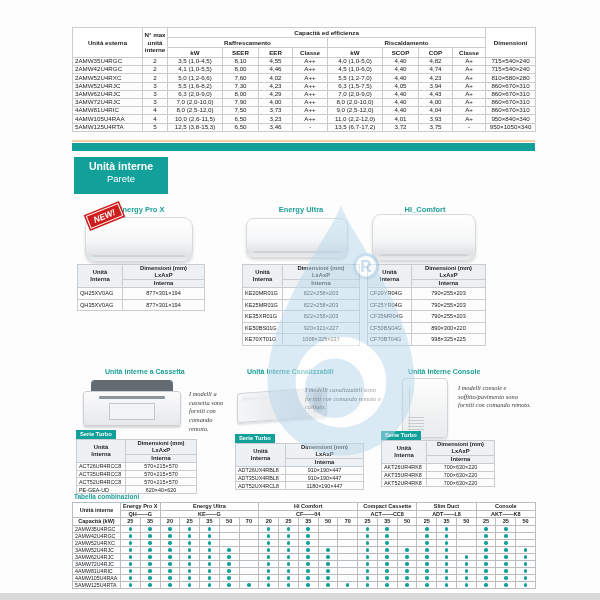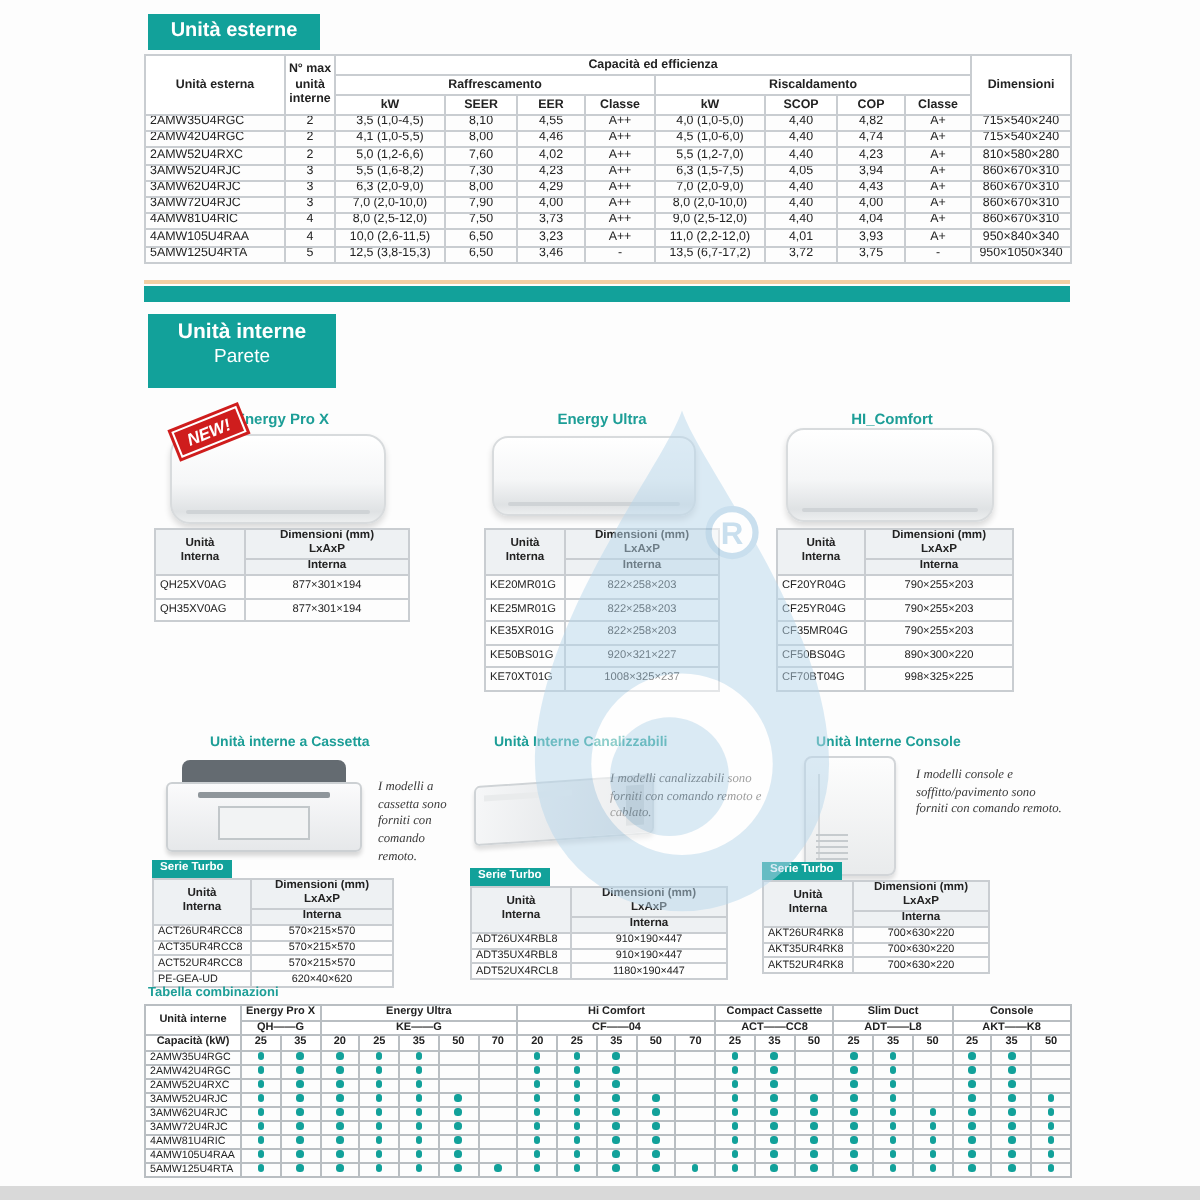--- a/index.html
+++ b/index.html
@@ -22,21 +22,21 @@
   .pre{white-space:pre-line;}
   .lft{text-align:left;padding-left:2px;}
 
   .orange-line{position:absolute;left:72px;top:140px;width:463px;height:2px;background:#f3cfa4;}
   .teal-bar{position:absolute;left:72px;top:143px;width:463px;height:8px;background:#12a19a;}
 
   
   .wall{position:absolute;top:202px;height:160px;}
   .s0{left:75px;width:132px;}
   .s1{left:240px;width:122px;}
-  .s2{left:385px;width:122px;}
+  .s2{left:364px;width:122px;}
   .wtitle{position:absolute;top:3px;left:0;right:0;text-align:center;color:#1d9e97;font-weight:bold;font-size:7.5px;}
   .unit-img{position:absolute;background:linear-gradient(180deg,#ffffff 0%,#f5f6f7 55%,#dfe2e4 88%,#eceeef 100%);border:1px solid #d8dbdd;border-radius:8px;box-shadow:0 2px 3px rgba(0,0,0,.14);}
   .unit-img::after{content:"";position:absolute;left:7%;right:7%;bottom:4px;height:2px;background:#cfd3d6;border-radius:2px;}
   .epx-img{left:10px;top:15px;width:106px;height:43px;border-radius:10px;}
   .eu-img{left:6px;top:16px;width:100px;height:38px;}
   .hc-img{left:8px;top:12px;width:102px;height:45px;border-radius:9px;}
   .badge{position:absolute;left:12px;top:7px;transform:rotate(-22deg);background:#cf1d1d;color:#fff;font-weight:bold;font-style:italic;font-size:8.5px;line-height:10px;padding:1px 5px;border:1px solid #fff;box-shadow:0 0 0 1.5px #cf1d1d;z-index:3;}
 
   .mini{position:absolute;}
   .mini th{font-size:5.8px;font-weight:bold;line-height:1.2;background:#eef1f3;}
@@ -83,23 +83,20 @@
   .combo td{font-size:5.3px;height:5.8px;border:1px solid #b9bec2;}
   .dot{display:inline-block;width:3.5px;height:3.5px;border-radius:50%;background:#12a19a;vertical-align:middle;}
 
   .bottom-strip{position:absolute;left:0;top:593px;width:600px;height:7px;background:#d9d9d9;}
 </style>
 </head>
 <body>
 
 <div class="page">
 
-  <div class="tealbox t1">
-    <span>Unità esterne</span>
-  </div>
 
   <table class="ext">
     <colgroup>
       <col style="width:70px">
         <col style="width:25px">
         <col style="width:55px">
         <col style="width:36px">
       <col style="width:34px">
         <col style="width:35px">
         <col style="width:55px">

